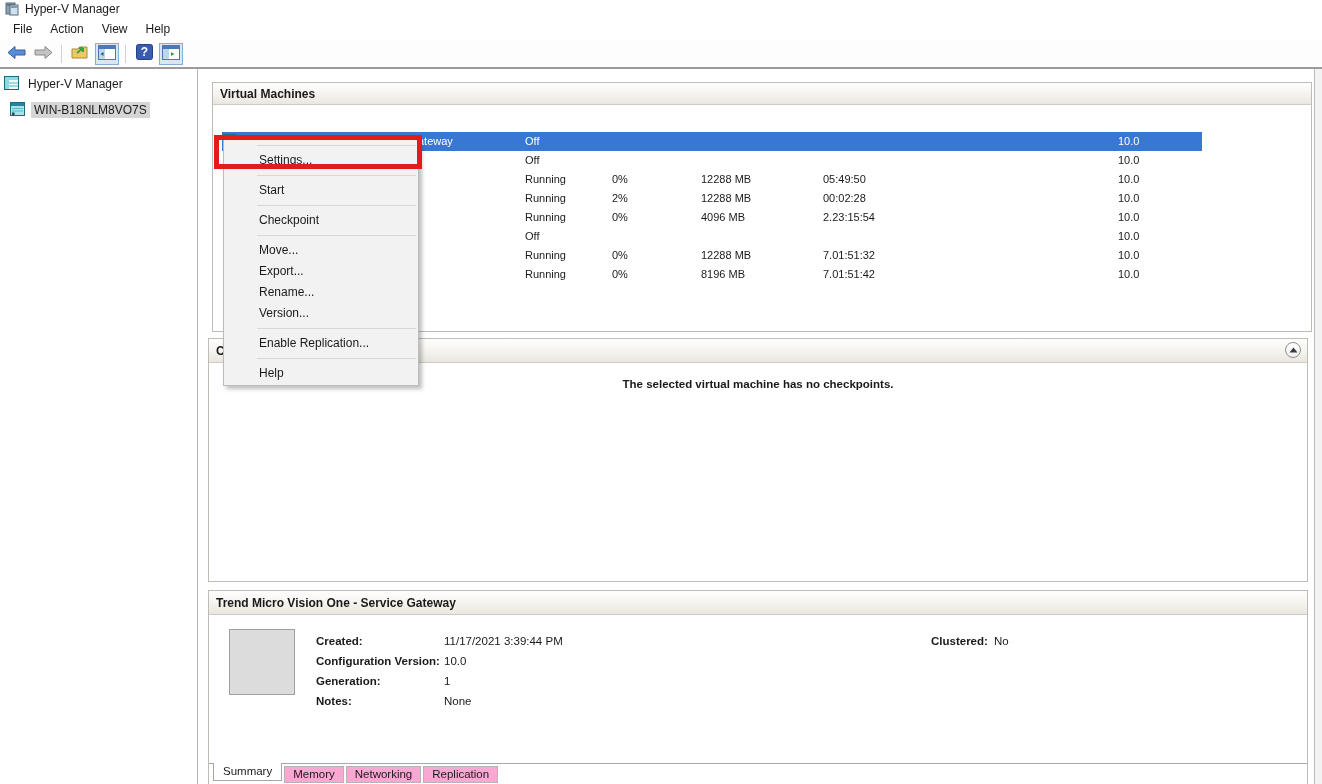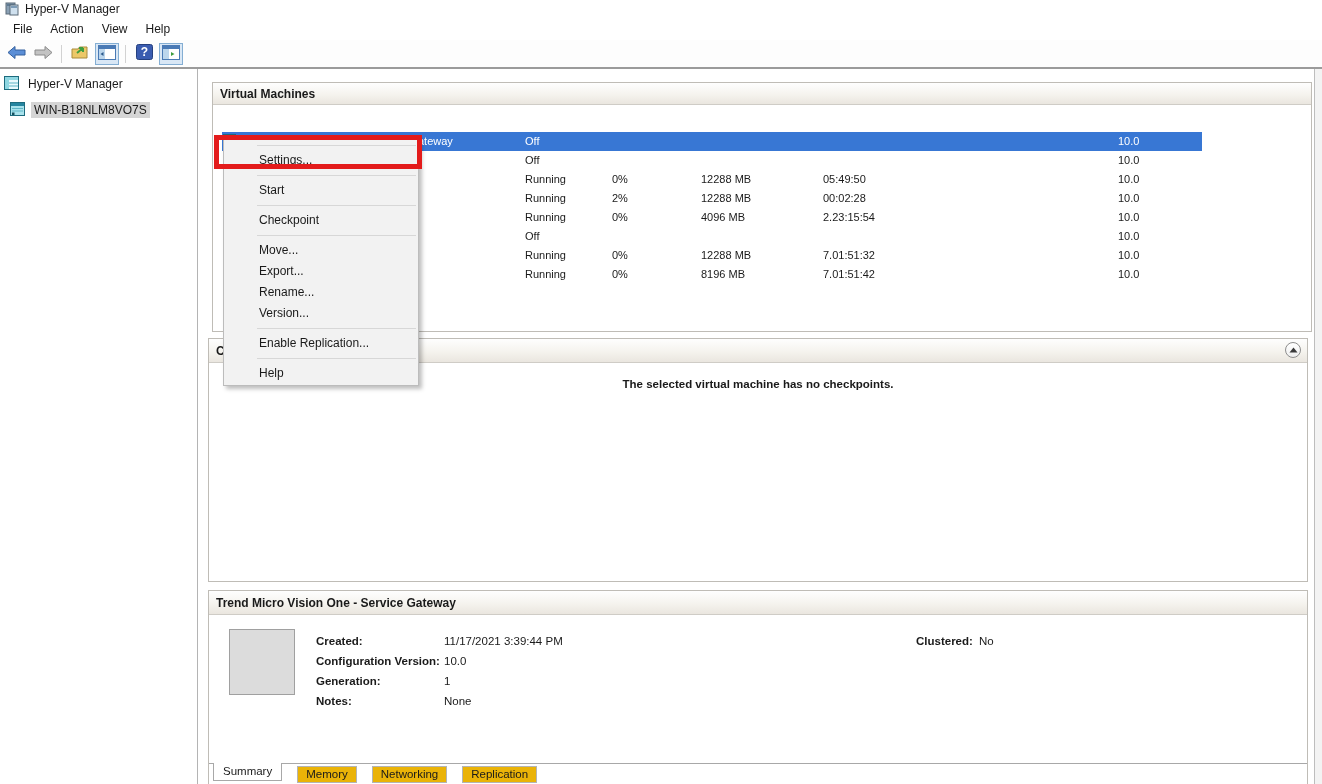--- a/index.html
+++ b/index.html
@@ -47,27 +47,27 @@
   
   .ckpt-msg { position:absolute; left:0; right:0; top:39px; text-align:center; font-size:11.5px;font-weight:bold; }
   .collapse-btn { position:absolute; right:6px; top:3px; width:16px; height:16px; border-radius:50%; border:1px solid #8e8e8e; background:linear-gradient(#fff,#efefef); display:flex; align-items:center; justify-content:center; }
   .collapse-btn svg { display:block; }
 
   
   .thumb { position:absolute; left:20px; top:38px; width:66px; height:66px; background:#dcdcdc; border:1px solid #a0a0a0; }
   .fld-row { position:absolute; left:107px; height:20px; line-height:20px; font-size:11.5px; }
   .fld-row .flabel { font-weight:bold; display:inline-block; }
   .fld-row .fvalue { position:absolute; left:128px; white-space:nowrap; }
-  .clustered { position:absolute; left:707px; top:40px; height:20px; line-height:20px; font-size:11.5px; }
+  .clustered { position:absolute; left:722px; top:40px; height:20px; line-height:20px; font-size:11.5px; }
   .clustered b { font-weight:bold; }
   .clustered span { margin-left:6px; }
 
   .tabstrip { position:absolute; left:0; right:0; top:172px; height:22px; border-top:1px solid #a8a8a8; background:#fff; padding-left:4px; display:flex; align-items:flex-start; }
   .tab { font-size:11.5px; padding:2px 9px 3px 9px; border:1px solid #a8a8a8; border-top:none; background:#fff; position:relative; top:-1px; z-index:2; cursor:default; }
-  .tab.inactive { border:1px solid #b4b4b4; background:#eab308; top:2px; padding:1px 8px 2px 8px; z-index:1; margin-left:15px; }
+  .tab.inactive { border:1px solid #b4b4b4; background:#f9a8d4; top:2px; padding:1px 8px 2px 8px; z-index:1; margin-left:2px; }
 
   
   .ctx-menu { position:absolute; left:223px; top:139px; width:196px; background:#f2f2f2; border:1px solid #bcbcbc; box-shadow:3px 3px 4px rgba(0,0,0,0.25); z-index:50; padding:1px 0; }
   .ctx-item { height:21px; line-height:21px; padding-left:35px; font-size:12px; cursor:default; white-space:nowrap; }
   .ctx-item.first { height:24px; line-height:24px; }
   .ctx-item.hl { background:#a9cdf0; }
   .ctx-sep { height:1px; background:#d7d7d7; margin:4px 2px 4px 33px; }
 
   .red-box { position:absolute; left:214px; top:135px; width:208px; height:34px; border:5px solid #e31b1b; z-index:60; pointer-events:none; }
 </style>

